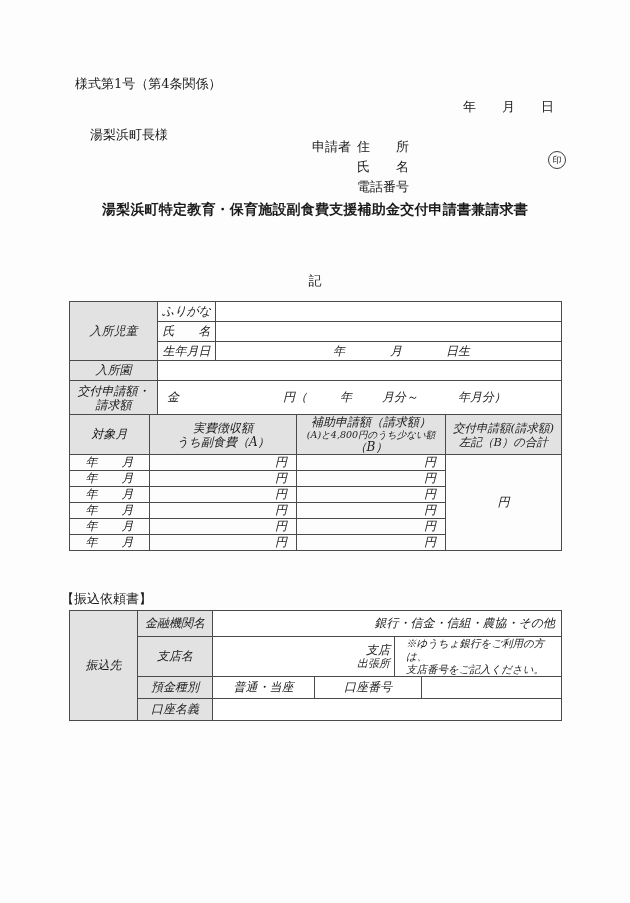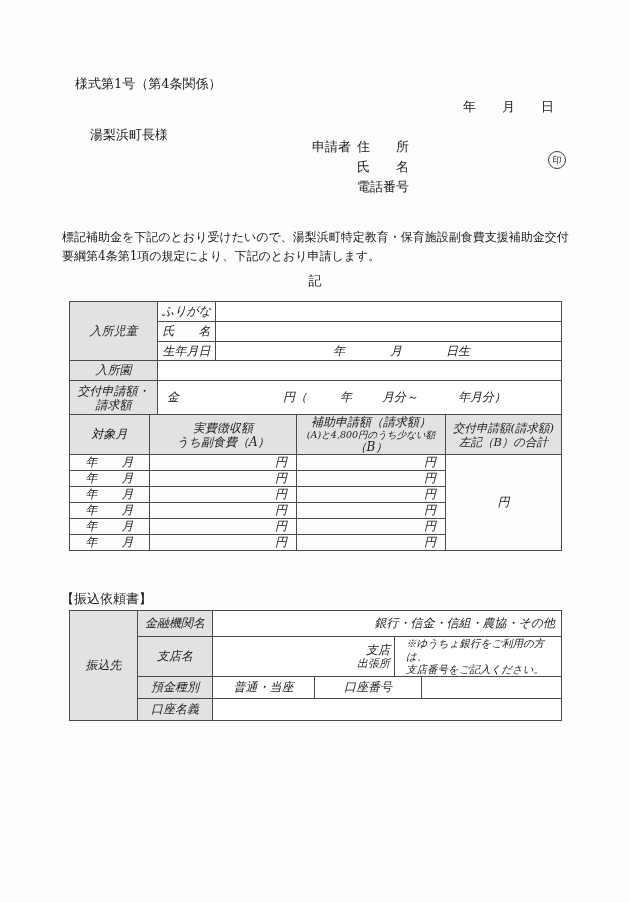--- a/index.html
+++ b/index.html
@@ -54,21 +54,21 @@
   <div class="abs fs13" style="left:75px;top:76px;">様式第1号（第4条関係）</div>
   <div class="abs fs13" style="left:463px;top:99px;">年　　月　　日</div>
   <div class="abs fs13" style="left:90px;top:127px;">湯梨浜町長様</div>
 
   <div class="abs fs13" style="left:312px;top:139px;">申請者</div>
   <div class="abs fs13" style="left:357px;top:139px;">住　　所</div>
   <div class="abs fs13" style="left:357px;top:159px;">氏　　名</div>
   <div class="abs fs13" style="left:357px;top:179px;">電話番号</div>
   <div class="abs seal" style="left:548px;top:151px;">印</div>
 
-  <div class="abs bodytext" style="left:62px;top:228px;">標記補助金を下記のとおり受けたいので、湯梨浜町特定教育・保育施設副食費支援補助金交付要綱第4条第1項の規定により、下記のとおり申請します。</div>
+  <div class="abs center title" style="left:0;top:201px;width:630px;">湯梨浜町特定教育・保育施設副食費支援補助金交付申請書兼請求書</div>
   <div class="abs center fs13" style="left:0;top:273px;width:630px;">記</div>
 
   <table class="abs" style="left:69px;top:301px;width:492px;">
     <colgroup>
       <col style="width:80px">
         <col style="width:8px">
         <col style="width:58px">
       <col style="width:81px">
         <col style="width:149px">
         <col style="width:116px">

